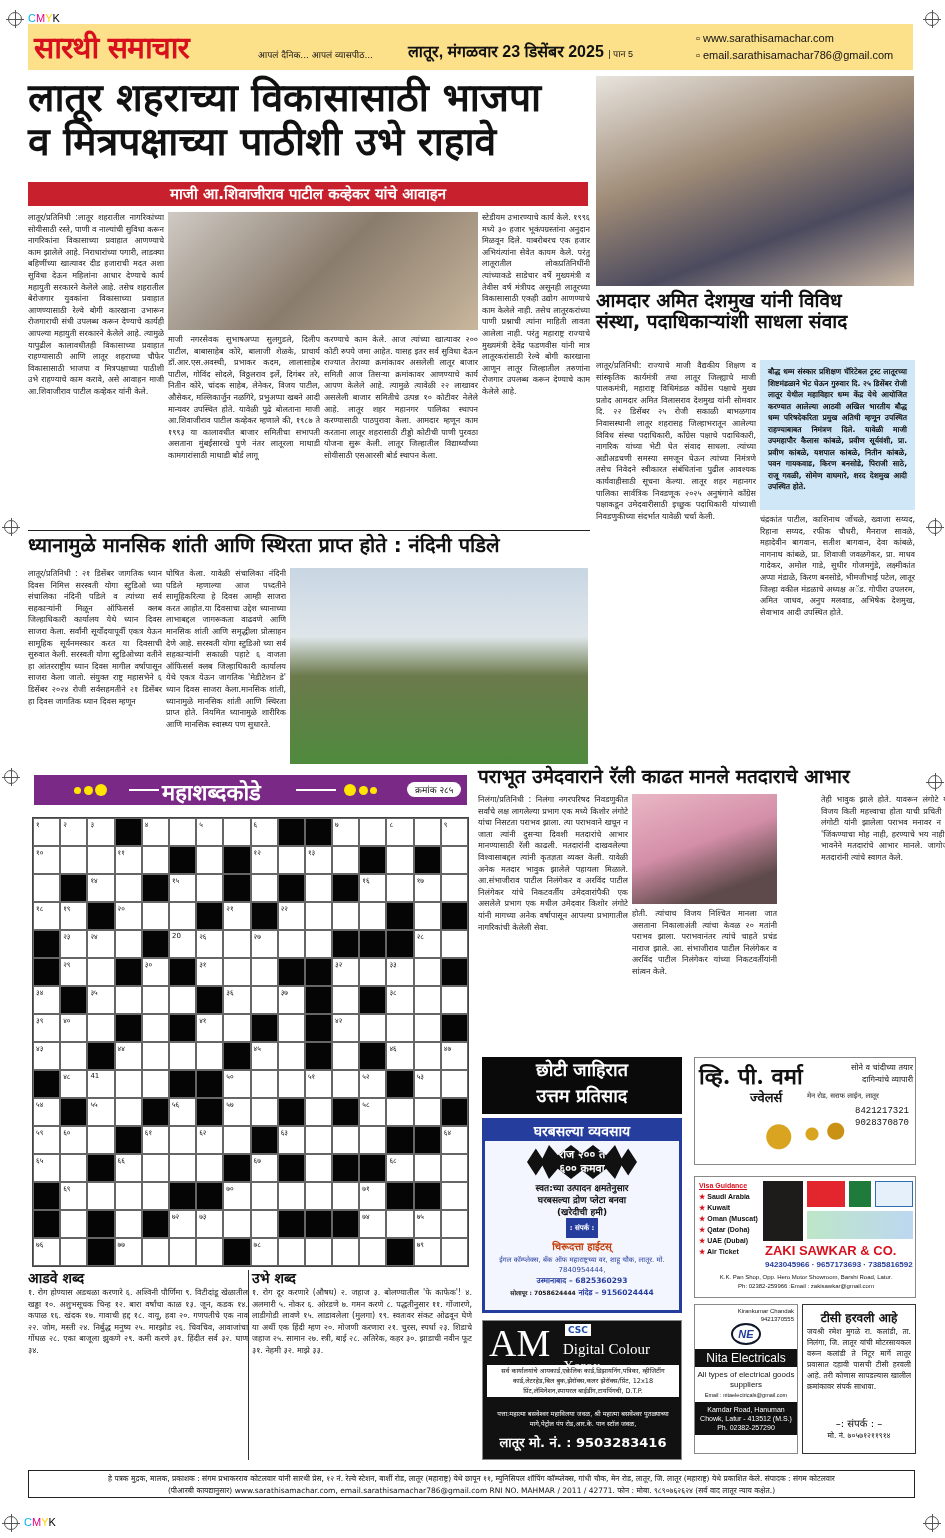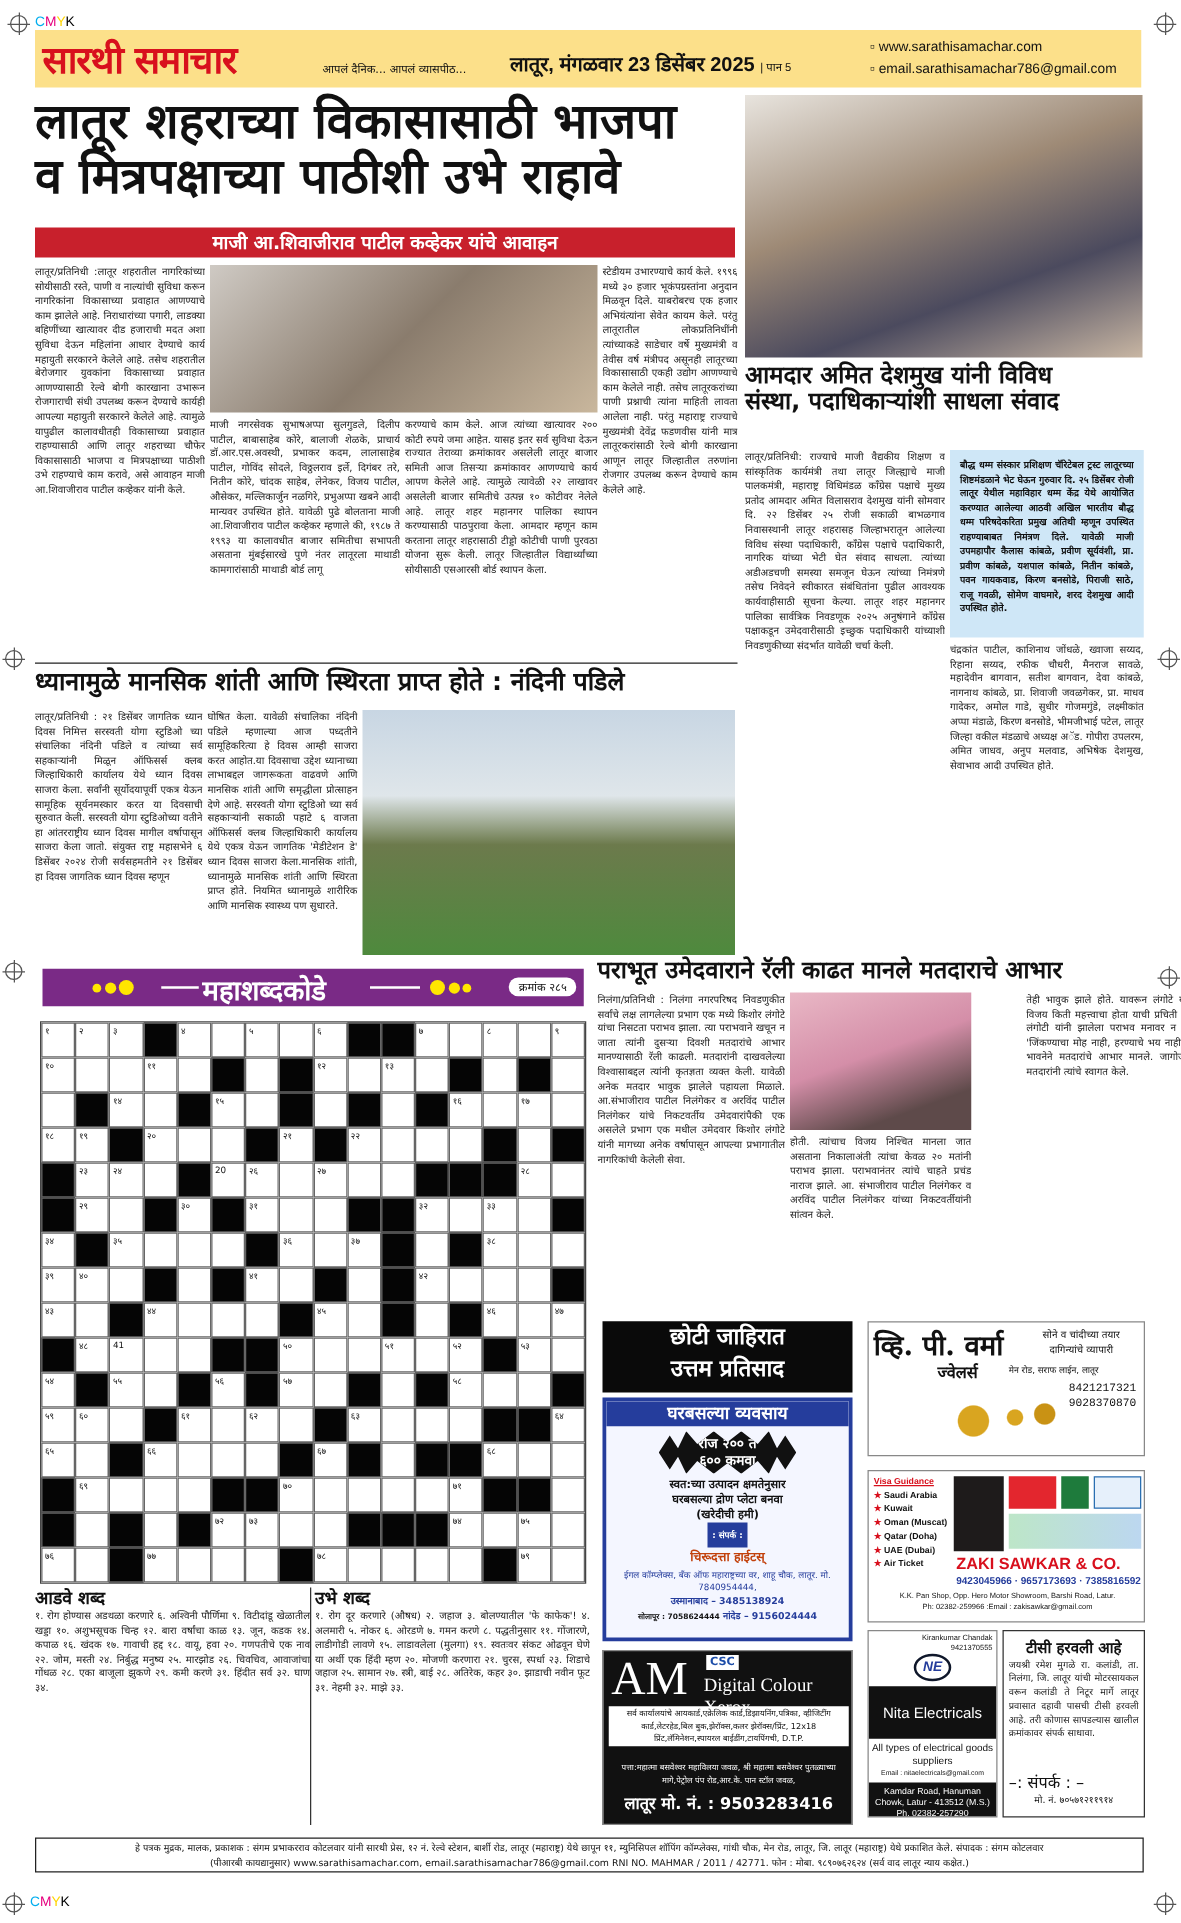--- a/index.html
+++ b/index.html
@@ -533,29 +533,29 @@
     <div>रोज २०० ते</div>
     <div>६०० कमवा</div>
   </div>
   <div style="text-align:center;font-weight:bold;font-size:9px;line-height:12px;margin-top:3px">
     <div>स्वत:च्या उत्पादन क्षमतेनुसार</div>
     <div>घरबसल्या द्रोण प्लेटा बनवा</div>
     <div>(खरेदीची हमी)</div>
     <div style="display:inline-block;background:#253d9c;color:#fff;font-size:7px;padding:4px 4px">: संपर्क :</div>
     <div style="color:#c2410c;font-size:10px;line-height:17px">चिरूदत्ता हाईटस्</div>
     <div style="color:#253d9c;font-size:7px;line-height:10px;font-weight:normal">ईगल कॉम्प्लेक्स, बँक ऑफ महाराष्ट्रच्या वर, शाहू चौक, लातूर. मो. 7840954444,</div>
-    <div style="color:#253d9c;font-size:7.5px">उस्मानाबाद – 3485138924</div>
+    <div style="color:#253d9c;font-size:7.5px">उस्मानाबाद – 6825360293</div>
     <div style="color:#253d9c;font-size:7.5px"><span style="font-size:6px;color:#111">सोलापूर : 7058624444</span> <span>नांदेड – 9156024444</span></div>
   </div>
 </div>
 
 <div class="abs ad" style="left:694px;top:1057px;width:222px;height:108px;background:#fff">
   <div class="abs" style="left:4px;top:2px;font-size:22px;font-weight:bold;font-family:'DejaVu Serif',serif">व्हि. पी. वर्मा</div>
   <div class="abs" style="left:55px;top:30px;font-size:13px;font-weight:bold">ज्वेलर्स</div>
-  <div class="abs" style="left:122px;top:4px;width:96px;text-align:center;font-size:8px;line-height:12px">
+  <div class="abs" style="left:122px;top:4px;width:96px;text-align:right;font-size:8px;line-height:12px">
     <div>सोने व चांदीच्या तयार</div>
     <div>दागिन्यांचे व्यापारी</div>
   </div>
   <div class="abs" style="left:112px;top:33px;font-size:7px">मेन रोड, सराफ लाईन, लातूर</div>
   <div class="abs" style="left:160px;top:47px;font-family:'Liberation Mono',monospace;font-size:9px;line-height:12px">
     <div>8421217321</div>
     <div>9028370870</div>
   </div>
   <div class="abs" style="left:60px;top:48px;width:95px;height:56px;background:radial-gradient(circle at 25% 55%,#d9a520 0 12px,transparent 13px),radial-gradient(circle at 60% 50%,#d9a520 0 6px,transparent 7px),radial-gradient(circle at 85% 45%,#c99214 0 8px,transparent 9px)"></div>
 </div>
@@ -593,30 +593,30 @@
   <div class="abs" style="left:4px;top:88px;width:192px;font-size:6.5px;line-height:10px;text-align:center">पत्ता:महात्मा बसवेश्वर महाविलया जवळ, श्री महात्मा बसवेश्वर पुतळ्याच्या मागे,पेट्रोल पंप रोड,आर.के. पान स्टॉल जवळ,</div>
   <div class="abs" style="left:4px;top:112px;width:192px;text-align:center;font-size:13px;font-weight:bold">लातूर मो. नं. : 9503283416</div>
 </div>
 
 <div class="abs ad" style="left:694px;top:1304px;width:104px;height:150px;background:#fff;font-family:'Liberation Sans',sans-serif;text-align:center">
   <div style="text-align:right;font-size:6px;line-height:8px;padding:2px 3px 0">
     <div>Kirankumar Chandak</div>
     <div>9421370555</div>
   </div>
   <div style="margin:0 auto;width:30px;height:22px;border:2px solid #0f172a;border-radius:50%;color:#253d9c;font-weight:bold;font-style:italic;font-size:11px;line-height:18px">NE</div>
-  <div style="background:#111;color:#fff;font-size:12px;margin-top:4px;padding:14px 0">Nita Electricals</div>
+  <div style="background:#111;color:#fff;font-size:12px;margin-top:4px;padding:2px 0">Nita Electricals</div>
   <div style="font-size:8px;line-height:10px;margin-top:3px">All types of electrical goods suppliers</div>
   <div style="font-size:5.5px;margin-top:2px">Email : nitaelectricals@gmail.com</div>
   <div style="background:#111;color:#fff;font-size:7px;line-height:9px;margin-top:4px;padding:3px 2px">Kamdar Road, Hanuman Chowk, Latur - 413512 (M.S.) Ph. 02382-257290</div>
 </div>
 
 <div class="abs ad" style="left:802px;top:1304px;width:114px;height:150px;background:#fff;border:1px solid #333;padding:4px">
   <div style="font-size:12px;font-weight:bold;text-align:center">टीसी हरवली आहे</div>
   <div class="col-text" style="font-size:7.5px;line-height:11px;height:90px">जयश्री रमेश मुगळे रा. कलांडी, ता. निलंगा, जि. लातूर यांची मोटरसायकल वरून कलांडी ते निटूर मार्गे लातूर प्रवासात दहावी पासची टीसी हरवली आहे. तरी कोणास सापडल्यास खालील क्रमांकावर संपर्क साधावा.</div>
-  <div style="font-size:13px">–: संपर्क : –</div>
+  <div style="text-align:center;font-size:10px">–: संपर्क : –</div>
   <div style="text-align:center;font-size:7.5px">मो. नं. ७०५७१२११९१४</div>
 </div>
 
 <div class="abs footer">
   <div>हे पत्रक मुद्रक, मालक, प्रकाशक : संगम प्रभाकरराव कोटलवार यांनी सारथी प्रेस, १२ नं. रेल्वे स्टेशन, बार्शी रोड, लातूर (महाराष्ट्र) येथे छापून ११, म्युनिसिपल शॉपिंग कॉम्प्लेक्स, गांधी चौक, मेन रोड, लातूर, जि. लातूर (महाराष्ट्र) येथे प्रकाशित केले. संपादक : संगम कोटलवार</div>
   <div>(पीआरबी कायद्यानुसार) www.sarathisamachar.com, email.sarathisamachar786@gmail.com RNI NO. MAHMAR / 2011 / 42771. फोन : मोबा. ९८९०७६२६२४ (सर्व वाद लातूर न्याय कक्षेत.)</div>
 </div>
 
 <div class="abs reg" style="left:4px;top:1516px"></div>
 <div class="abs cmyk" style="left:24px;top:1516px"><span class="c">C</span><span class="m">M</span><span class="y">Y</span><span class="k">K</span></div>

